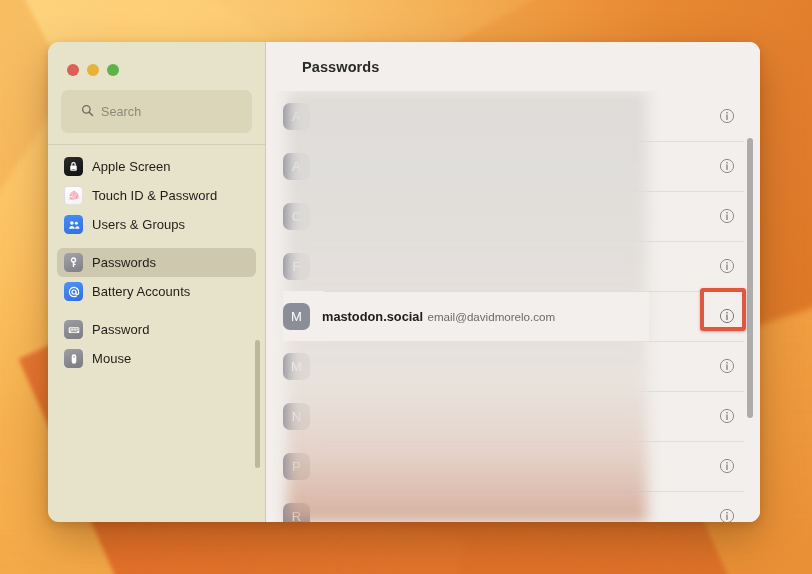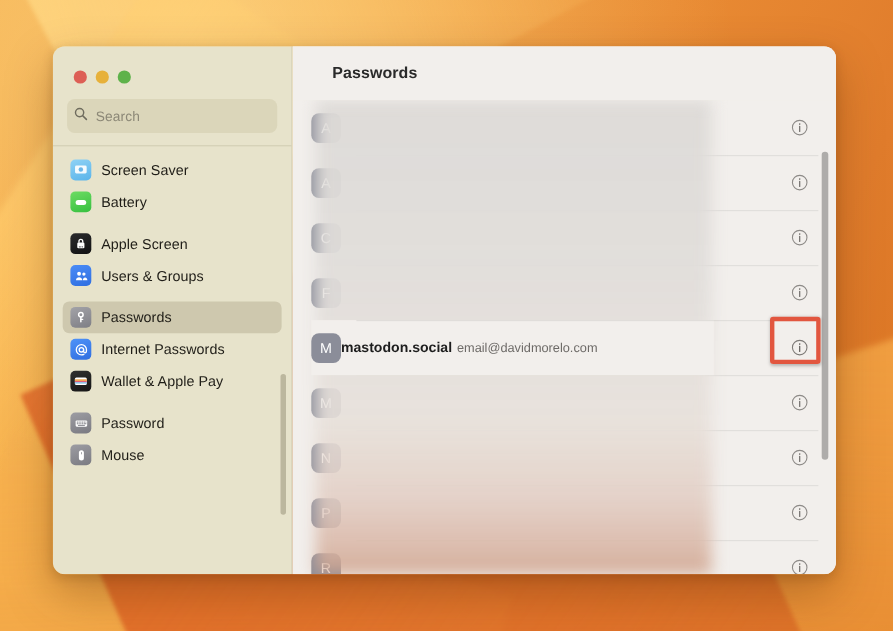--- a/index.html
+++ b/index.html
@@ -103,24 +103,24 @@
   }
   .tl-red    { background: #dd5f55; }
   .tl-yellow { background: #e7b13a; }
   .tl-green  { background: #5eb24a; }
 
   .search-wrap { padding: 14px 13px 11px 13px; }
   .search-box {
     display: flex;
     align-items: center;
     gap: 7px;
-    height: 31px;
+    height: 43px;
     border-radius: 7px;
     background: rgba(175,165,120,.20);
-    padding: 0 6px;
+    padding: 0 20px;
   }
   .search-box svg { flex: 0 0 auto; }
   .search-ph {
     font-size: 12.5px;
     color: #8c8877;
     letter-spacing: .1px;
   }
 
   #sidebar-divider {
     height: 1px;
@@ -234,20 +234,21 @@
     color: #ffffff;
     font-size: 13px;
     display: flex;
     align-items: center;
     justify-content: center;
     letter-spacing: .2px;
   }
   .row-text {
     flex: 1 1 auto;
     min-width: 0;
+    margin-left: 12px;
   }
   .row-title {
     font-size: 12.8px;
     font-weight: bold;
     color: #1d1d1d;
     line-height: 15px;
     white-space: nowrap;
   }
   .row-sub {
     font-size: 11.6px;
@@ -351,54 +352,53 @@
             </svg>
           </span>
           <span class="search-ph">Search</span>
         </div>
       </div>
 
       <div id="sidebar-divider"></div>
 
       <div id="nav">
 
-        <div class="nav-group">
-          <div class="nav-item">
-            <span class="ic ic-screensaver">
-              <svg width="13" height="13" viewBox="0 0 16 16">
-                <rect x="1.5" y="3" width="13" height="9" rx="1.6" fill="#ffffff" opacity=".92"></rect>
-                <circle cx="8" cy="7.4" r="2.5" fill="#6ab6e8"></circle>
-              </svg>
-            </span>
-            <span class="nav-label">Screen Saver</span>
-          </div>
-          <div class="nav-item">
-            <span class="ic ic-battery">
-              <svg width="14" height="14" viewBox="0 0 16 16">
-                <rect x="2" y="5.5" width="11" height="5.2" rx="2.6" fill="#ffffff"></rect>
-              </svg>
-            </span>
-            <span class="nav-label">Battery</span>
-          </div>
-        </div>
 
         <div class="nav-group">
           <div class="nav-item">
             <span class="ic ic-lockscreen">
               <svg width="13" height="13" viewBox="0 0 16 16">
                 <rect x="4" y="6.8" width="8" height="6.4" rx="1.3" fill="#ffffff"></rect>
                 <path d="M5.9 7V5.4a2.1 2.1 0 014.2 0V7" fill="none" stroke="#ffffff" stroke-width="1.5"></path>
                 <circle cx="6.3" cy="11.6" r=".6" fill="#2b2b2d"></circle>
                 <circle cx="8" cy="11.6" r=".6" fill="#2b2b2d"></circle>
                 <circle cx="9.7" cy="11.6" r=".6" fill="#2b2b2d"></circle>
               </svg>
             </span>
             <span class="nav-label">Apple Screen</span>
           </div>
           <div class="nav-item">
+            <span class="ic ic-touchid">
+              <svg width="14" height="14" viewBox="0 0 16 16">
+                <g fill="none" stroke="#f0899a" stroke-width="1.05" stroke-linecap="round">
+                  <path d="M8 3.2c2.6 0 4.4 2 4.4 4.6v2.6"></path>
+                  <path d="M8 5c1.6 0 2.7 1.2 2.7 2.8v3.1"></path>
+                  <path d="M8 6.8c.7 0 1.1.5 1.1 1.2v3.6"></path>
+                  <path d="M3.6 7.8C3.6 5.2 5.4 3.2 8 3.2"></path>
+                  <path d="M5.3 7.8C5.3 6.2 6.4 5 8 5"></path>
+                  <path d="M5.3 10.2v1.4"></path>
+                  <path d="M3.6 9.6v1.8"></path>
+                  <path d="M6.9 8c0-.7.4-1.2 1.1-1.2"></path>
+                  <path d="M6.9 9.1v3.1"></path>
+                </g>
+              </svg>
+            </span>
+            <span class="nav-label">Touch ID &amp; Password</span>
+          </div>
+          <div class="nav-item">
             <span class="ic ic-users">
               <svg width="14" height="14" viewBox="0 0 16 16">
                 <circle cx="5.6" cy="5.6" r="2" fill="#ffffff"></circle>
                 <circle cx="10.6" cy="5.9" r="1.7" fill="#ffffff"></circle>
                 <path d="M2.3 12.2c.3-2 1.7-3 3.3-3s3 1 3.3 3z" fill="#ffffff"></path>
                 <path d="M9.4 12.2c.2-1.8 1.2-2.7 2.5-2.7s2.1.9 2.3 2.7z" fill="#ffffff"></path>
               </svg>
             </span>
             <span class="nav-label">Users &amp; Groups</span>
           </div>
@@ -415,32 +415,21 @@
             </span>
             <span class="nav-label">Passwords</span>
           </div>
           <div class="nav-item">
             <span class="ic ic-internet">
               <svg width="14" height="14" viewBox="0 0 16 16">
                 <circle cx="8" cy="8" r="2.3" fill="none" stroke="#ffffff" stroke-width="1.35"></circle>
                 <path d="M10.3 8v1.6c0 1 .6 1.5 1.4 1.5 1 0 1.6-1 1.6-3A5.3 5.3 0 108 13.3c1 0 1.9-.2 2.6-.6" fill="none" stroke="#ffffff" stroke-width="1.35" stroke-linecap="round"></path>
               </svg>
             </span>
-            <span class="nav-label">Internet Passwords</span>
-          </div>
-          <div class="nav-item">
-            <span class="ic ic-wallet">
-              <svg width="15" height="15" viewBox="0 0 16 16">
-                <rect x="2.2" y="4.4" width="11.6" height="7.4" rx="1.5" fill="#ffffff"></rect>
-                <rect x="2.2" y="6.2" width="11.6" height="1.6" fill="#f0a74a"></rect>
-                <rect x="2.2" y="7.8" width="11.6" height="1.3" fill="#e0607a"></rect>
-                <rect x="2.2" y="9.1" width="11.6" height="1.2" fill="#6fb8e8"></rect>
-              </svg>
-            </span>
-            <span class="nav-label">Wallet &amp; Apple Pay</span>
+            <span class="nav-label">Battery Accounts</span>
           </div>
         </div>
 
         <div class="nav-group">
           <div class="nav-item">
             <span class="ic ic-keyboard">
               <svg width="14" height="14" viewBox="0 0 16 16">
                 <rect x="2" y="4.8" width="12" height="6.6" rx="1.2" fill="#ffffff"></rect>
                 <g fill="#8a8a90">
                   <rect x="3.2" y="6" width="1.3" height="1.1"></rect>

